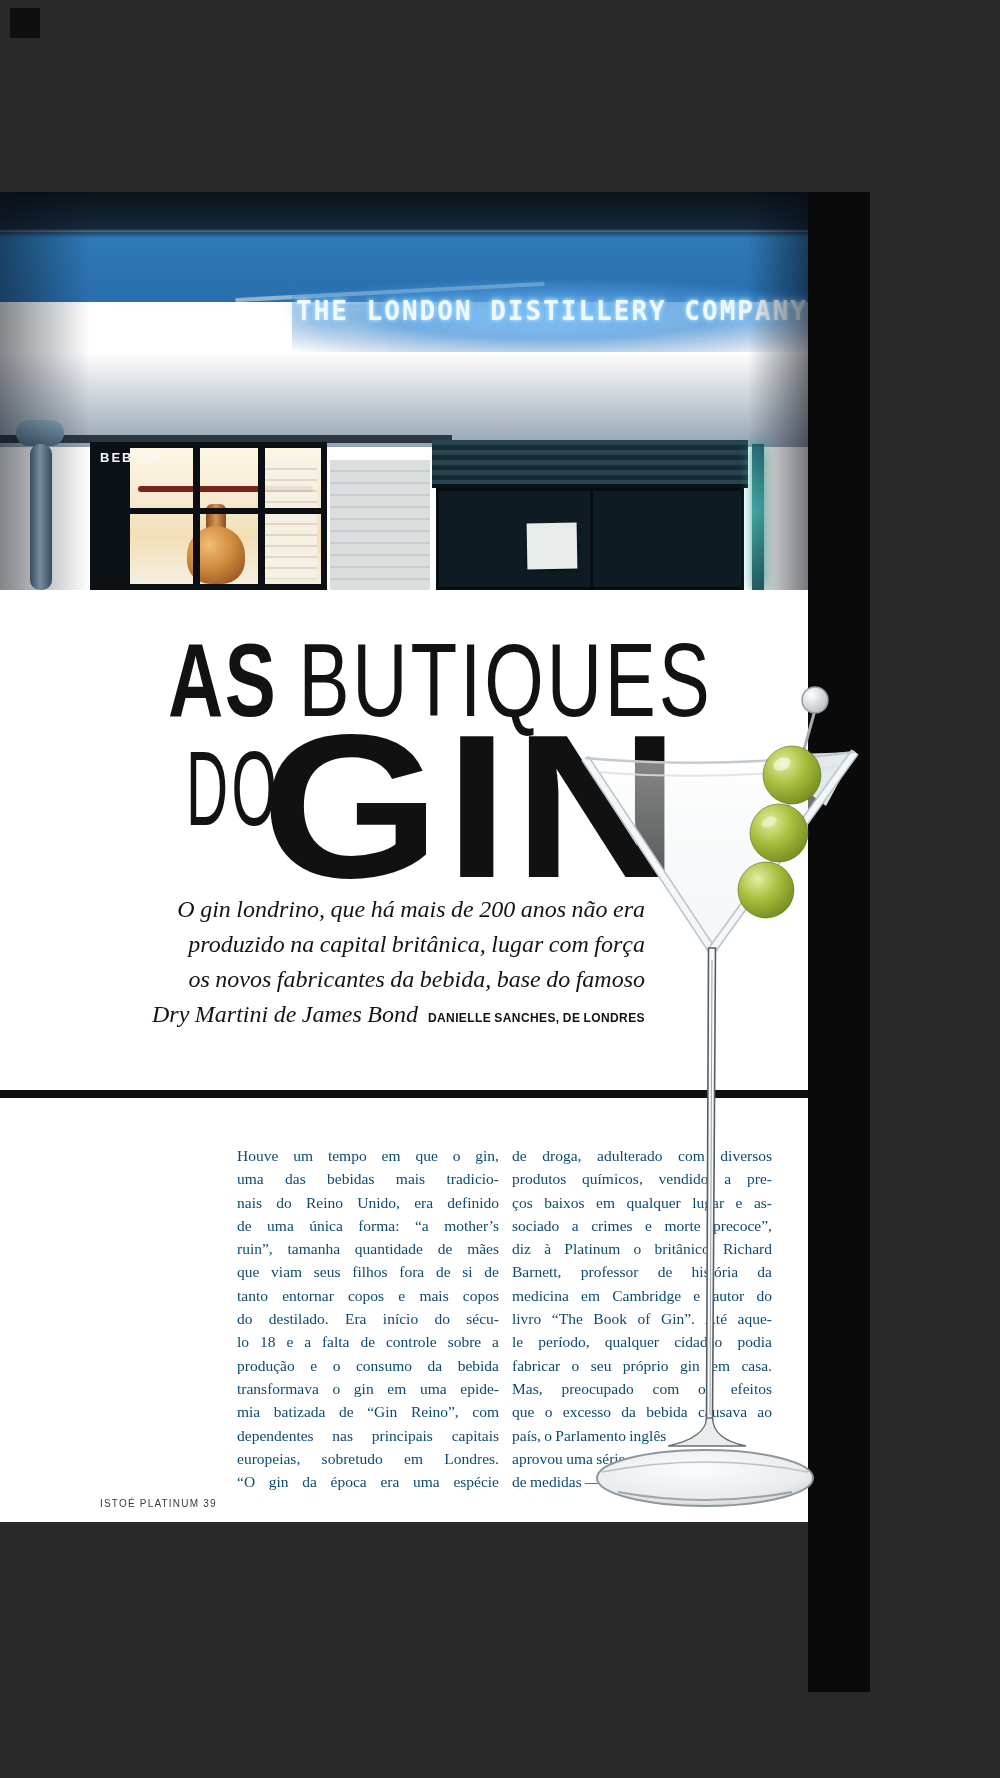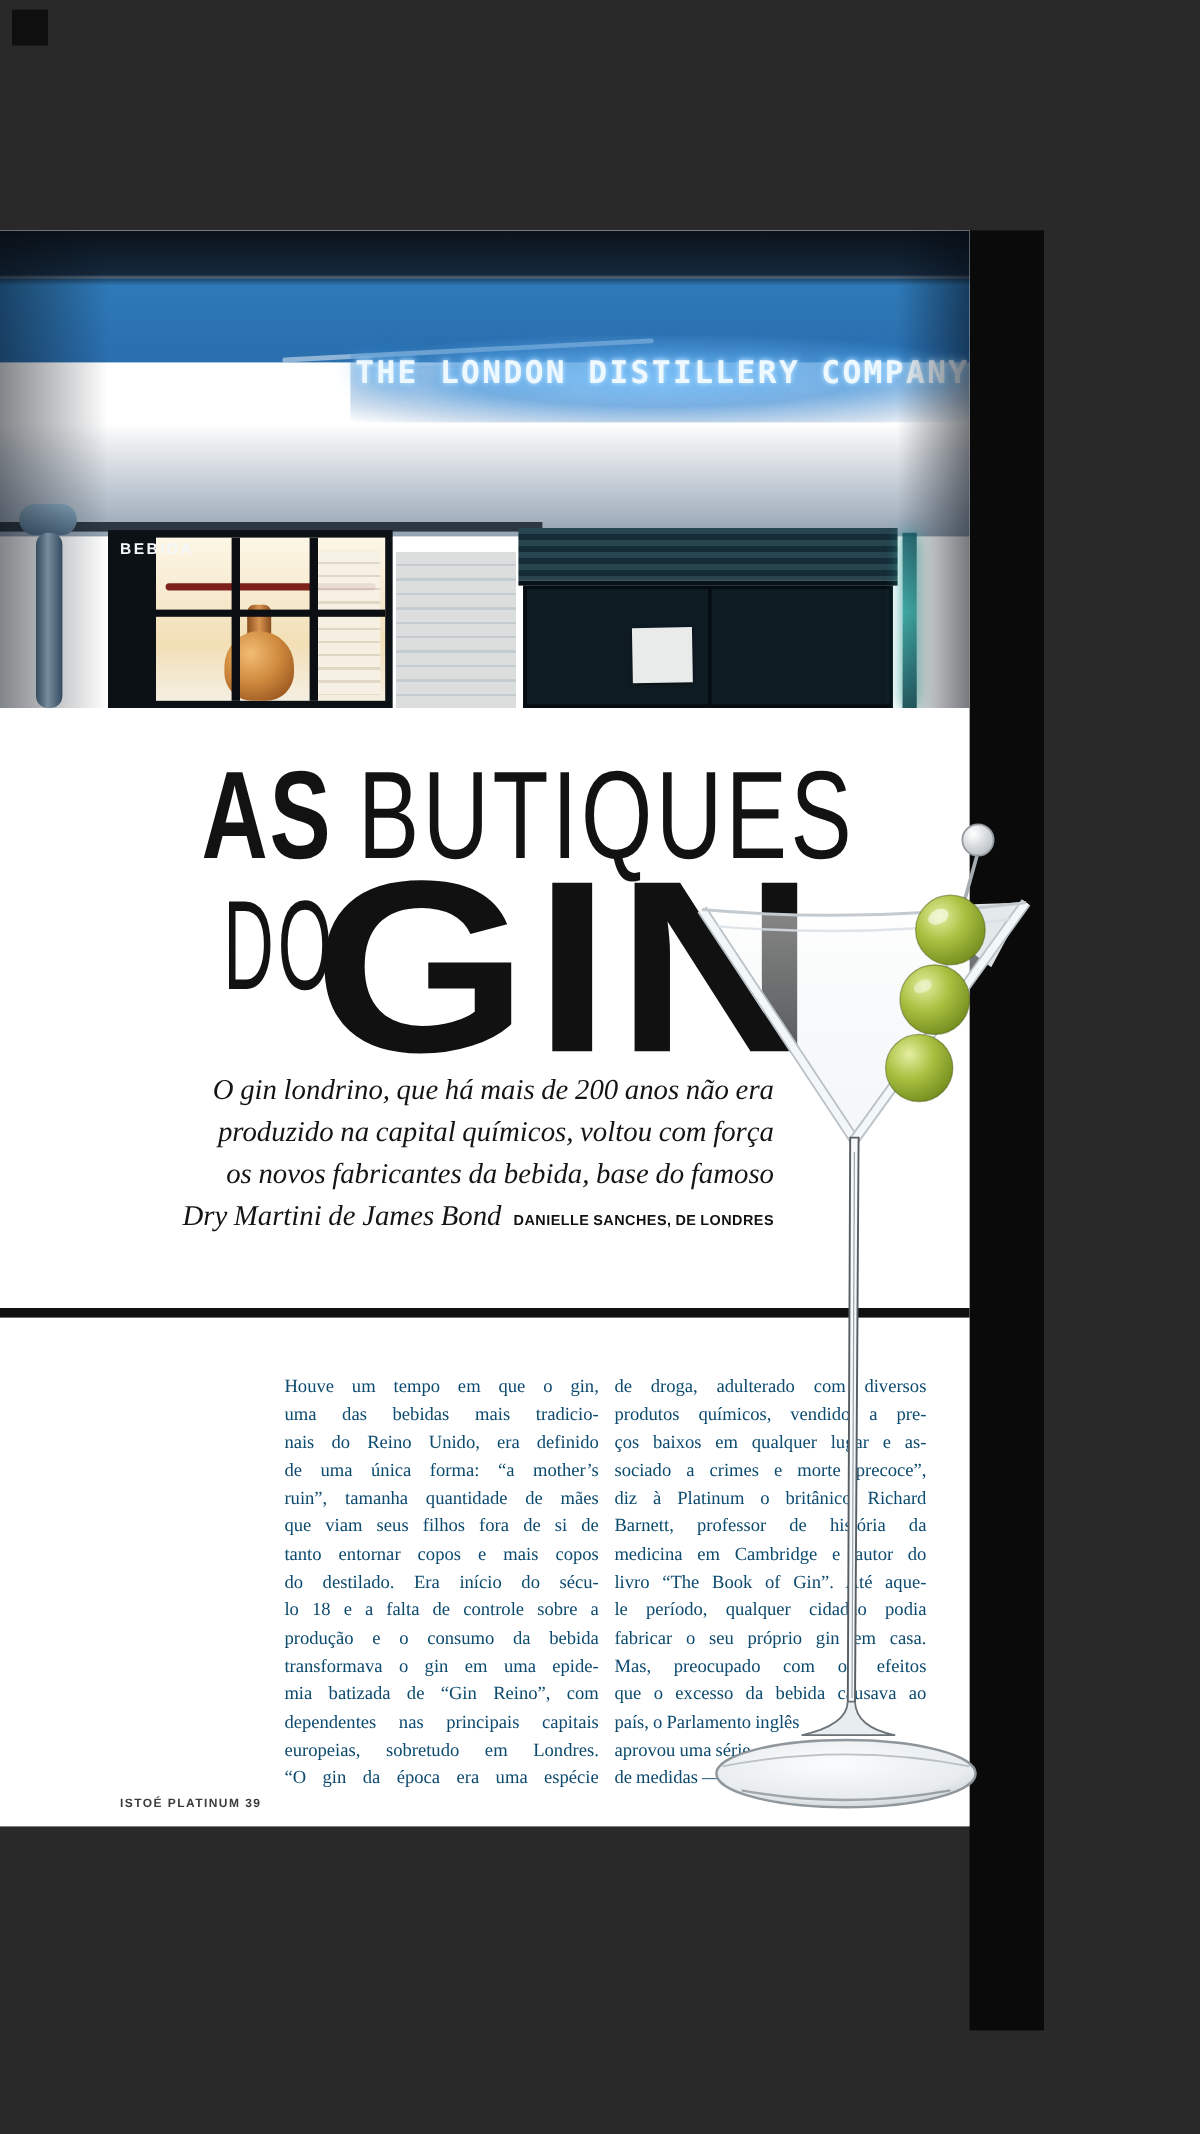--- a/index.html
+++ b/index.html
@@ -69,21 +69,21 @@
 
   
   .col{position:absolute;top:952px;font-family:"Liberation Serif",serif;font-size:15.5px;line-height:23.3px;color:#0c4a6e;word-spacing:-.5px;}
   #col-left{left:237px;width:262px;}
   #col-right{left:512px;width:260px;}
   .bodyline{text-align:justify;text-align-last:justify;}
   #col-right .bodyline:nth-child(13),
   #col-right .bodyline:nth-child(14),
   #col-right .bodyline:nth-child(15){text-align-last:left;}
 
-  .footer-credit{position:absolute;left:100px;top:1306px;font-size:10px;letter-spacing:1.2px;color:#3c3c3c;font-weight:bold;}
+  .footer-credit{position:absolute;left:100px;top:1306px;font-size:10px;letter-spacing:1.2px;color:#3c3c3c;font-weight:normal;}
 
   
   .glass-wrap{position:absolute;left:560px;top:680px;width:335px;height:860px;z-index:5;}
 </style>
 </head>
 <body>
 
 <div class="stage">
 
   <div class="corner-mark"></div>
@@ -134,21 +134,21 @@
     <div class="title1">
       <span class="w-bold">AS</span>
       <span class="w-light">BUTIQUES</span>
     </div>
     <div class="title-do">DO</div>
     <div class="title-gin">GIN</div>
 
     <div class="intro">
       <div>
           <div class="introline">O gin londrino, que há mais de 200 anos não era</div>
-          <div class="introline">produzido na capital químicos, voltou com força</div>
+          <div class="introline">produzido na capital britânica, lugar com força</div>
           <div class="introline">os novos fabricantes da bebida, base do famoso</div>
         </div>
       <div class="introline">
         <span>Dry Martini de James Bond</span><span class="byline">DANIELLE SANCHES, DE LONDRES</span>
       </div>
     </div>
 
     <div class="divider-rule"></div>
 
     <div class="col" id="col-left">

